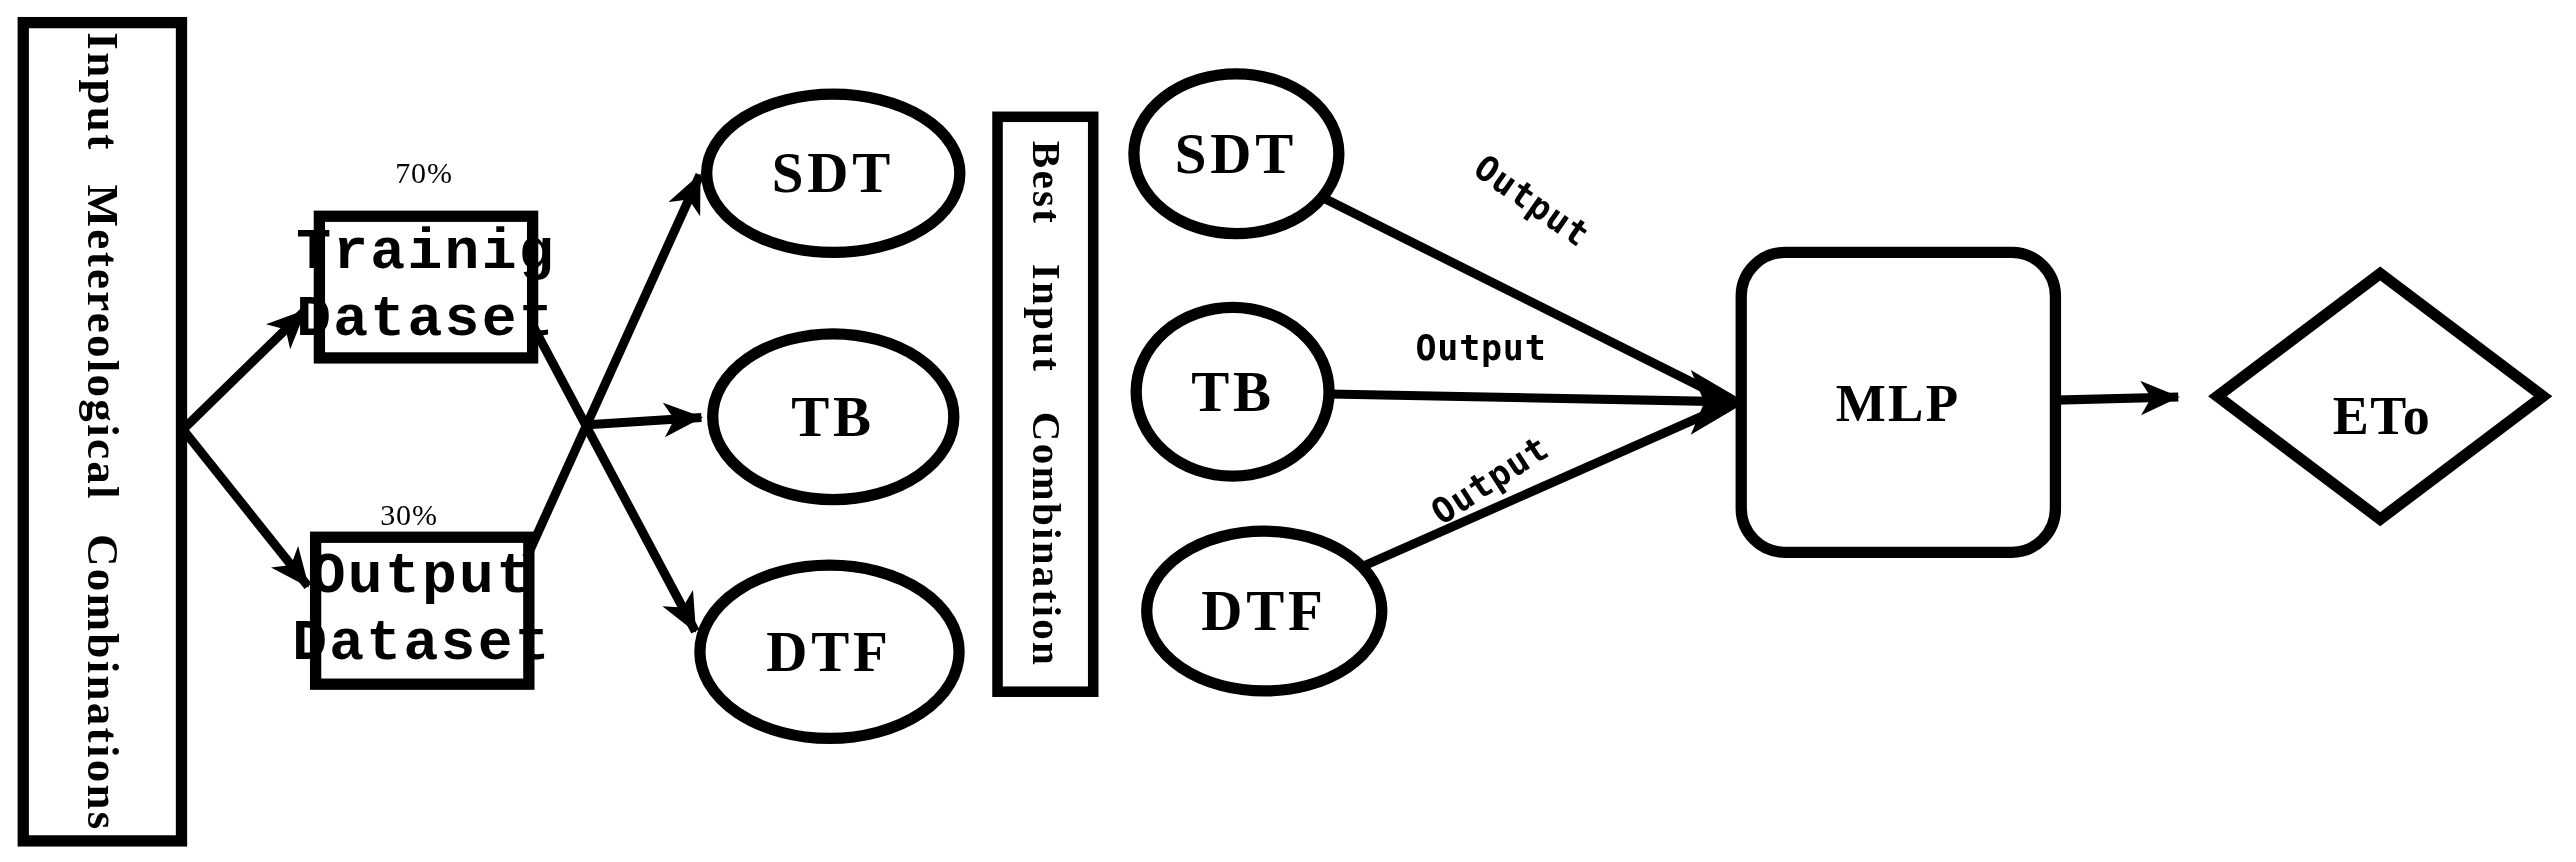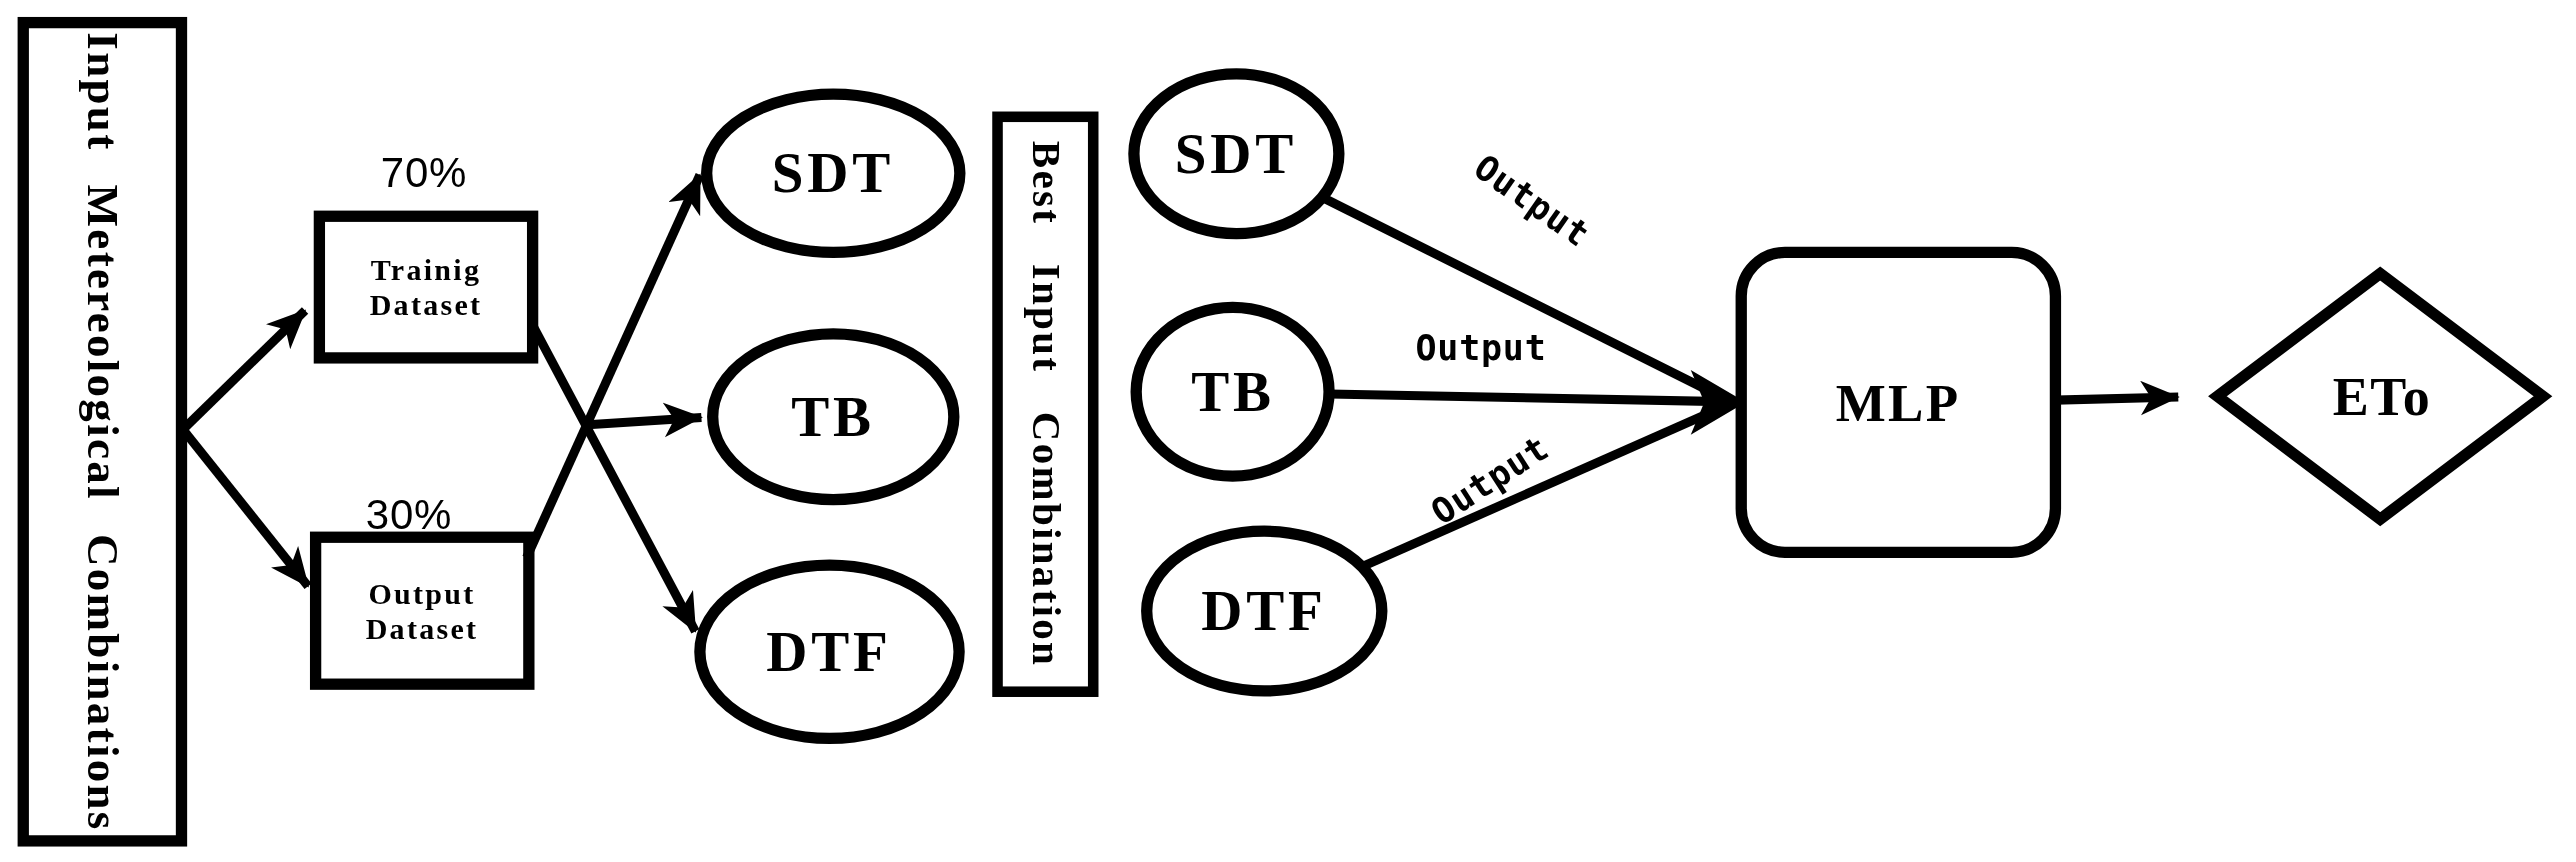--- a/index.html
+++ b/index.html
@@ -27,22 +27,22 @@
   }
   
   .label.vertical {
     writing-mode: vertical-rl;
     text-orientation: mixed;
     letter-spacing: 2.3px;
     word-spacing: 19.6px;
   }
   .label.input-box-label  { font-size: 45px; }
   .label.best-box-label   { font-size: 41px; word-spacing: 26px; }
-  .label.dataset-label    { font-size: 30px; letter-spacing: 2.3px; }
-  .label.percent-label    { font-family: Liberation Sans, sans-serif; font-weight: normal; font-size: 42px; letter-spacing: 0.8px; }
+  .label.dataset-label    { font-size: 58px; letter-spacing: 2.3px; font-family: Liberation Mono, monospace; }
+  .label.percent-label    { font-family: Liberation Serif, serif; font-weight: normal; font-size: 30px; letter-spacing: 0.8px; }
   .label.model-label      { font-size: 57px; letter-spacing: 3.8px; }
   .label.output-label     { font-family: "DejaVu Sans Mono", monospace; font-weight: bold; font-size: 35px; letter-spacing: 0.8px; }
   .label.output-rot-down  { transform: translate(-50%, -50%) rotate(35deg); }
   .label.output-rot-up    { transform: translate(-50%, -50%) rotate(-33deg); }
   .label.ensemble-label   { font-size: 53px; letter-spacing: 2.3px; line-height: 1.3; }
   .label.result-label     { font-size: 54px; letter-spacing: 1.5px; }
 </style>
 </head>
 <body>
 
@@ -113,16 +113,16 @@
   <div class="label model-label" style="left:1264px; top:611px;">DTF</div>
 
   <div class="label output-label output-rot-down" style="left:1532px; top:201px;">Output</div>
   <div class="label output-label" style="left:1481px; top:348px;">Output</div>
   <div class="label output-label output-rot-up" style="left:1490px; top:480px;">Output</div>
 
   <div class="label ensemble-label" style="left:1898px; top:403px;">
     <div>MLP</div>
   </div>
 
-  <div class="label result-label" style="left:2382px; top:397px;">ETo</div>
+  <div class="label result-label" style="left:2382px; top:416px;">ETo</div>
 
 </div>
 
 
 </body></html>

